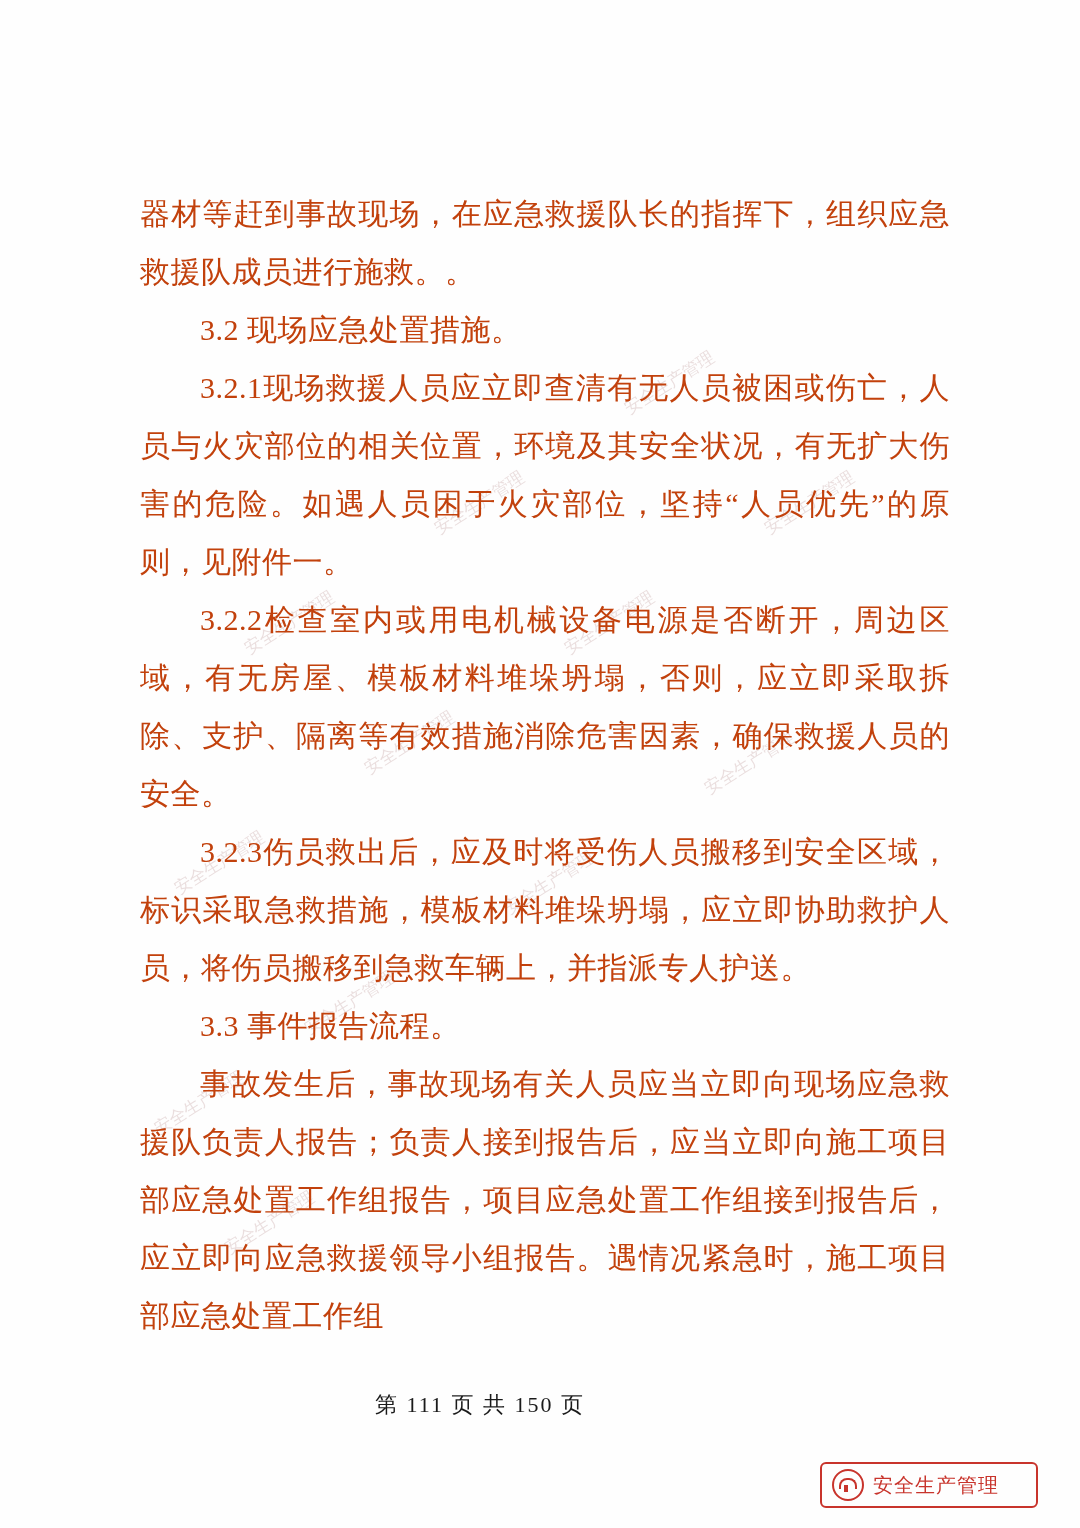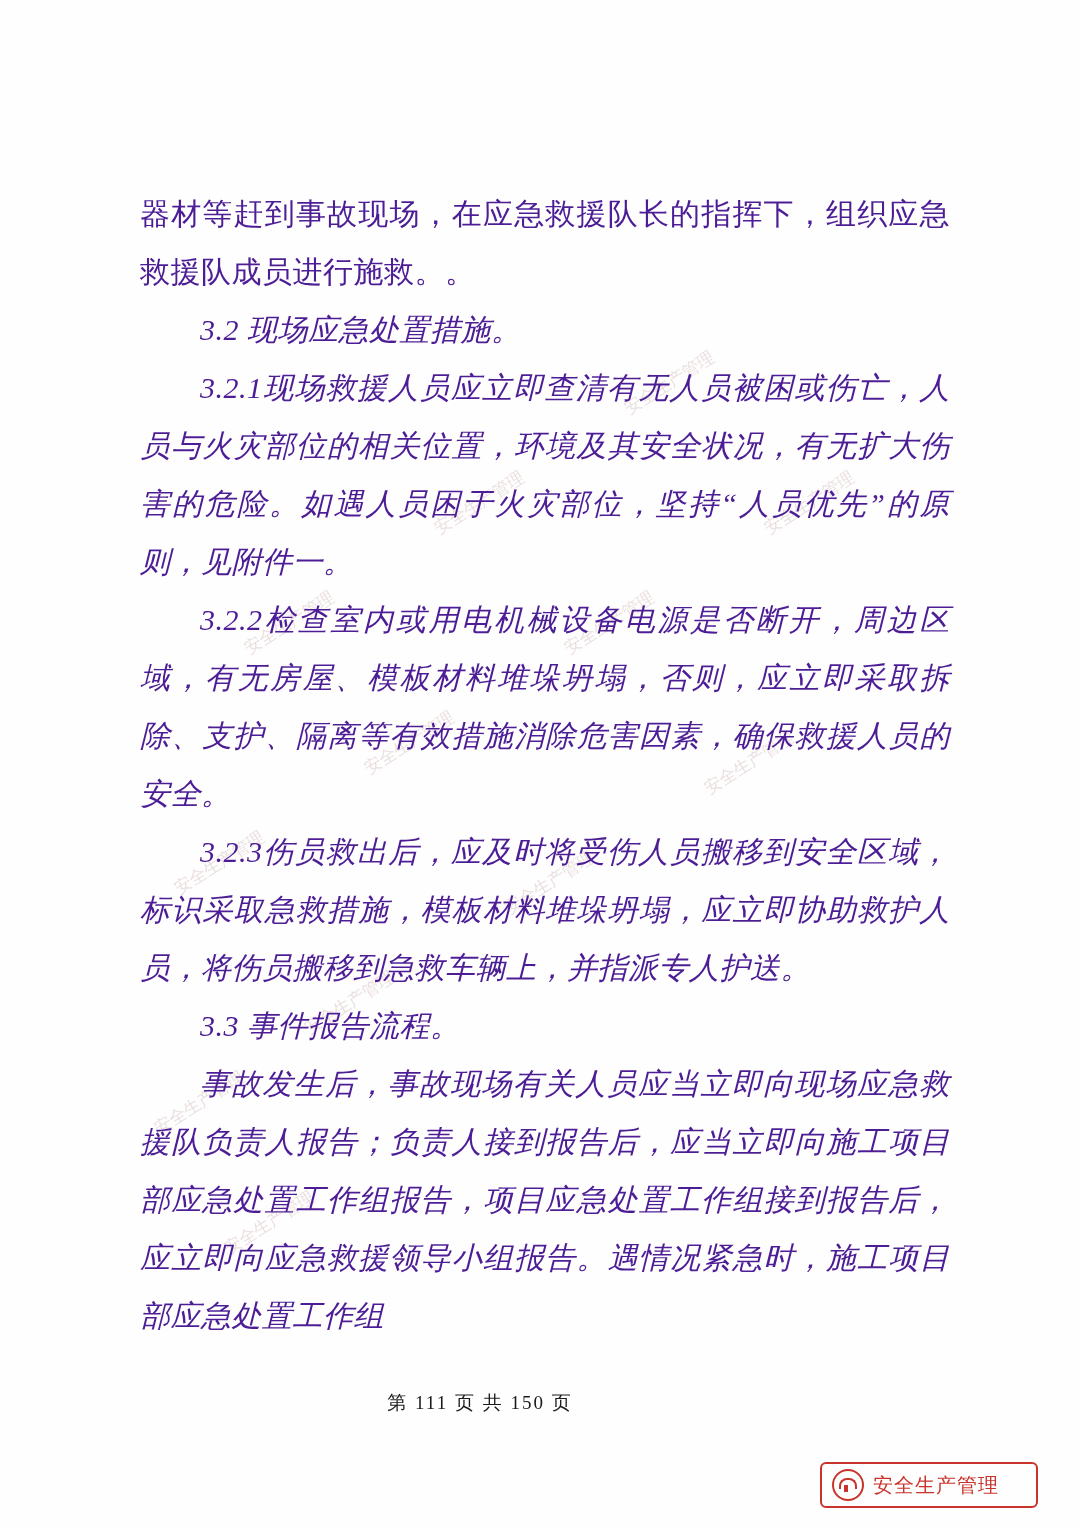--- a/index.html
+++ b/index.html
@@ -32,26 +32,25 @@
     width: 810px;
   }
 
   .para {
     font-size: 30px;
     line-height: 58px;
     letter-spacing: 0.5px;
     text-align: justify;
     text-justify: inter-ideograph;
     margin: 0 0 0 0;
-    color: #4c1d95;
+    color: #c2410c;
   }
 
   .indent {
     text-indent: 60px;
-    font-style: italic;
   }
 
   .watermarks {
     position: absolute;
     left: 0;
     top: 0;
     width: 1080px;
     height: 1528px;
     pointer-events: none;
     overflow: hidden;
@@ -65,21 +64,21 @@
     transform-origin: left top;
     transform: rotate(-32deg);
   }
 
   .footer {
     position: absolute;
     left: 0;
     top: 1390px;
     width: 960px;
     text-align: center;
-    font-size: 19px;
+    font-size: 22px;
     font-family: "Liberation Serif", serif;
     color: #1a1a1a;
     letter-spacing: 2px;
   }
 
   .stamp {
     position: absolute;
     left: 820px;
     top: 1462px;
     width: 218px;

